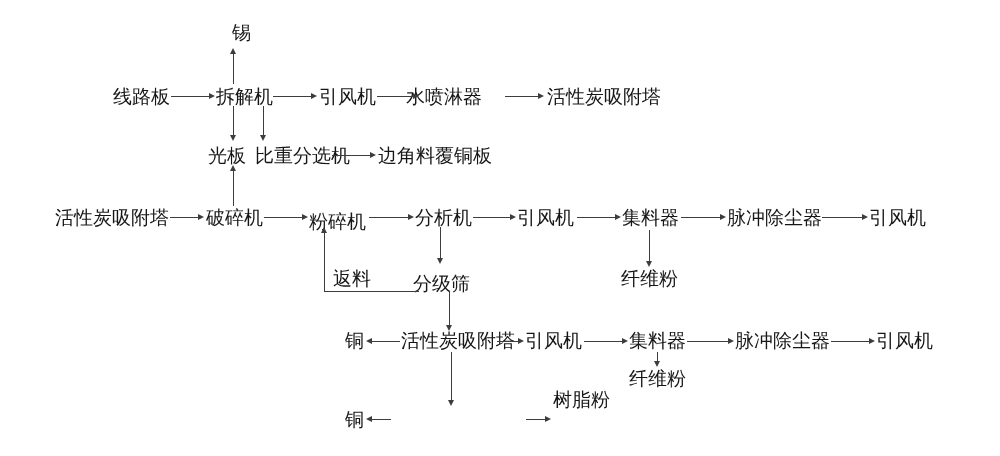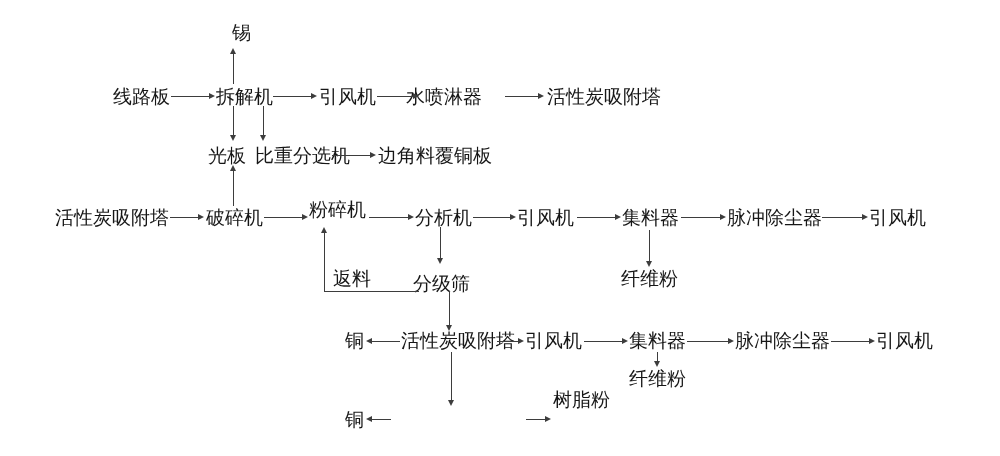--- a/index.html
+++ b/index.html
@@ -45,21 +45,21 @@
   <span class="node" style="left:319px;top:87px">引风机</span>
   <span class="node" style="left:406px;top:87px">水喷淋器</span>
   <span class="node" style="left:547px;top:87px">活性炭吸附塔</span>
 
   <span class="node" style="left:208px;top:146px">光板</span>
   <span class="node" style="left:255px;top:146px">比重分选机</span>
   <span class="node" style="left:378px;top:146px">边角料覆铜板</span>
 
   <span class="node" style="left:55px;top:208px">活性炭吸附塔</span>
   <span class="node" style="left:206px;top:208px">破碎机</span>
-  <span class="node" style="left:309px;top:200px">粉碎机</span>
+  <span class="node" style="left:309px;top:212px">粉碎机</span>
   <span class="node" style="left:415px;top:208px">分析机</span>
   <span class="node" style="left:517px;top:208px">引风机</span>
   <span class="node" style="left:622px;top:208px">集料器</span>
   <span class="node" style="left:727px;top:208px">脉冲除尘器</span>
   <span class="node" style="left:869px;top:208px">引风机</span>
 
   <span class="node" style="left:333px;top:269px">返料</span>
   <span class="node" style="left:413px;top:274px">分级筛</span>
   <span class="node" style="left:621px;top:269px">纤维粉</span>
 

